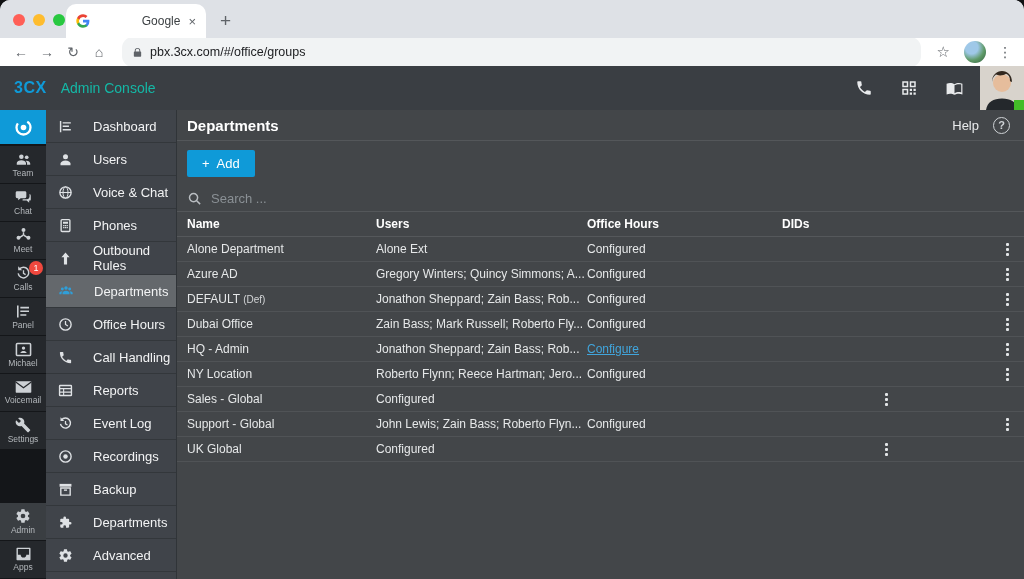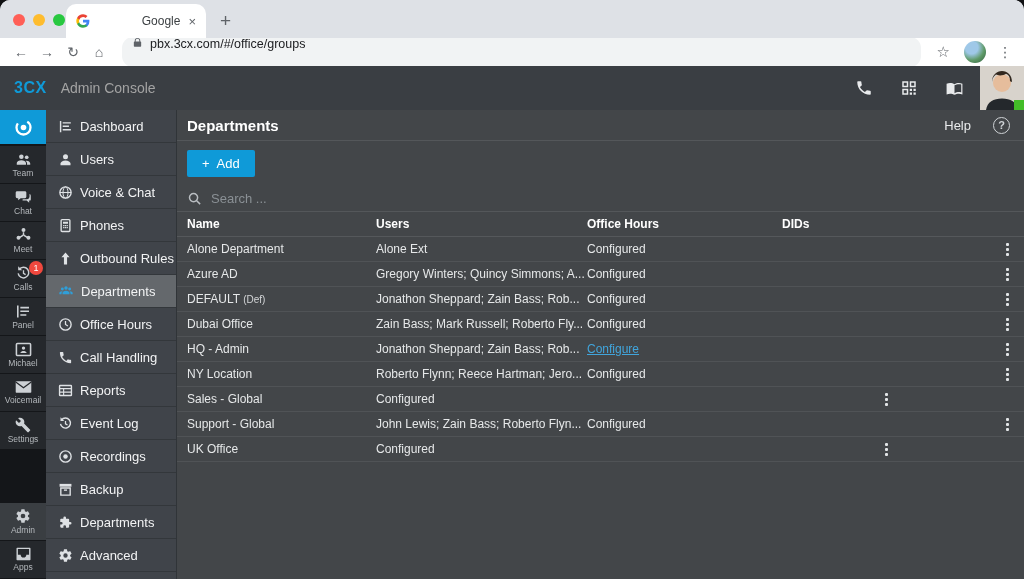--- a/index.html
+++ b/index.html
@@ -14,60 +14,60 @@
   .tabstrip{height:38px;background:#dee1e6;position:relative;display:flex;align-items:flex-end;}
   .traffic{position:absolute;left:13px;top:14px;display:flex;gap:8px;}
   .traffic span{width:12px;height:12px;border-radius:50%;display:block;}
   .t-red{background:var(--traffic_red);} .t-yellow{background:var(--traffic_yellow);} .t-green{background:var(--traffic_green);}
   .tab{margin-left:66px;width:140px;height:34px;background:#fff;border-radius:10px 10px 0 0;display:flex;align-items:center;padding:0 10px;gap:8px;text-align:right;}
   .tab-title{font-size:12px;color:#3c4043;flex:1;white-space:nowrap;overflow:hidden;}
   .tab-close{font-size:13px;color:#5f6368;cursor:default;}
   .newtab{font-size:19px;color:#5f6368;margin-left:14px;margin-bottom:6px;}
   .toolbar{height:28px;background:#fff;display:flex;align-items:center;padding:0 10px;gap:4px;}
   .navbtn{width:22px;text-align:center;font-size:14px;color:#5f6368;}
-  .urlpill{flex:1;height:30px;background:#f1f3f4;border-radius:11px;margin:0 8px;display:flex;padding:0 10px;gap:7px;}
+  .urlpill{flex:1;height:30px;background:#f1f3f4;border-radius:11px;margin:0 8px;display:flex;align-items:center;padding:0 10px;gap:7px;}
   .urlpill svg{flex:0 0 auto;}
   .url-text{font-size:12.5px;color:#202124;white-space:nowrap;}
   .star{font-size:15px;color:#5f6368;margin:0 4px;}
   .chrome-avatar{width:22px;height:22px;border-radius:50%;background:radial-gradient(circle at 35% 30%,#9fc8e8 0 30%,#5f9a68 60%,#2e5b3c);margin:0 6px;}
   .chrome-menu{font-size:14px;color:#5f6368;margin:0 2px;}
 
   
   .app-header{height:44px;background:#3a3e43;display:flex;align-items:center;padding-left:14px;position:relative;}
   .logo{color:var(--accent);font-size:16px;font-weight:700;letter-spacing:.5px;}
-  .app-title{color:#a3a3a3;font-size:14px;margin-left:14px;text-align:center;}
+  .app-title{color:#14b8a6;font-size:14px;margin-left:14px;text-align:center;}
   .hdr-icons{margin-left:auto;display:flex;align-items:center;gap:27px;margin-right:16px;color:#e8eaec;}
   .hdr-icons svg{display:block;}
   .hdr-avatar{width:44px;height:44px;position:relative;flex:0 0 auto;overflow:hidden;background:#d8d3cc;}
   .hdr-avatar .status{position:absolute;right:0;bottom:0;width:10px;height:10px;background:var(--status);}
 
   
   .app-body{display:flex;height:469px;background:#434649;}
 
   
   .rail{width:46px;background:#141619;display:flex;flex-direction:column;flex:0 0 auto;}
   .rail-active{height:34px;background:var(--accent);display:flex;align-items:center;justify-content:center;margin-bottom:2px;}
   .rail-item{height:37px;background:#25282c;margin-bottom:1px;display:flex;flex-direction:column;align-items:center;justify-content:center;gap:1px;position:relative;color:#cdd1d5;}
   .rail-item .cap{font-size:8.5px;color:#b4b8bc;}
   .rail-badge{position:absolute;top:1px;right:3px;min-width:14px;height:14px;border-radius:7px;background:var(--badge);color:#fff;font-size:9px;line-height:14px;text-align:center;padding:0 2px;}
   .rail-spacer{flex:1;}
   .rail-item.admin{background:#3a3e42;}
 
   
   .sidebar{width:130px;background:#40444a;flex:0 0 auto;overflow:hidden;}
-  .side-item{height:33px;border-bottom:1px solid #33373b;display:flex;align-items:center;gap:7px;padding-left:12px;color:#f2f3f4;font-size:13px;}
+  .side-item{height:33px;border-bottom:1px solid #33373b;display:flex;align-items:center;gap:20px;padding-left:12px;color:#f2f3f4;font-size:13px;}
   .side-item svg{flex:0 0 auto;color:#dfe2e5;}
   .side-item.selected{background:#64686c;}
   .side-item.selected svg.dep{color:#2f9fd9;}
 
   
   .content{flex:1;display:flex;flex-direction:column;border-left:1px solid #303438;overflow:hidden;}
   .content-titlebar{height:31px;border-bottom:1px solid #54575a;display:flex;align-items:center;padding:0 14px 0 10px;}
   .page-title{color:#fff;font-size:15px;font-weight:700;}
-  .help{margin-left:auto;display:flex;align-items:center;gap:22px;color:#e9ebec;font-size:13px;}
+  .help{margin-left:auto;display:flex;align-items:center;gap:14px;color:#e9ebec;font-size:13px;}
   .help-circle{width:17px;height:17px;border:1.6px solid #cfd3d6;border-radius:50%;font-size:11px;line-height:14px;text-align:center;color:#cfd3d6;font-weight:700;}
   .addrow{padding:9px 10px 8px;}
   .add-btn{display:inline-flex;align-items:center;gap:7px;height:27px;padding:0 15px;background:var(--accent);color:#fff;font-size:13px;border:none;border-radius:2px;}
   .searchrow{height:27px;border-bottom:1px solid #54575a;display:flex;align-items:center;gap:9px;padding-left:10px;color:#b9bdc1;}
   .search-input{flex:1;background:transparent;border:none;outline:none;color:#dfe2e4;font-size:13px;font-family:"Liberation Sans",sans-serif;}
   .search-input::placeholder{color:#8a9095;}
   .trow{display:grid;grid-template-columns:189px 211px 195px 1fr 34px;align-items:center;padding-left:10px;height:25px;border-bottom:1px solid #505356;font-size:12px;color:#e6e8e9;}
   .thead{font-weight:700;color:#fff;border-bottom:1px solid #55585b;}
   .cell{white-space:nowrap;overflow:hidden;padding-right:8px;}
   .suffix{font-size:10px;color:#d4d6d8;margin-left:3px;}
@@ -440,21 +440,21 @@
         <span class="cell">John Lewis; Zain Bass; Roberto Flyn...</span>
         <span class="cell">Configured</span>
         <span class="cell"></span>
         <span class="kebab">
             <span></span>
             <span></span>
             <span></span>
           </span>
       </div>
       <div class="trow">
-        <span class="cell">UK Office</span>
+        <span class="cell">UK Global</span>
         <span class="cell">Configured</span>
         <span class="cell"></span>
         <span class="kebab">
             <span></span>
             <span></span>
             <span></span>
           </span>
       </div>
     </div>
   </div>

